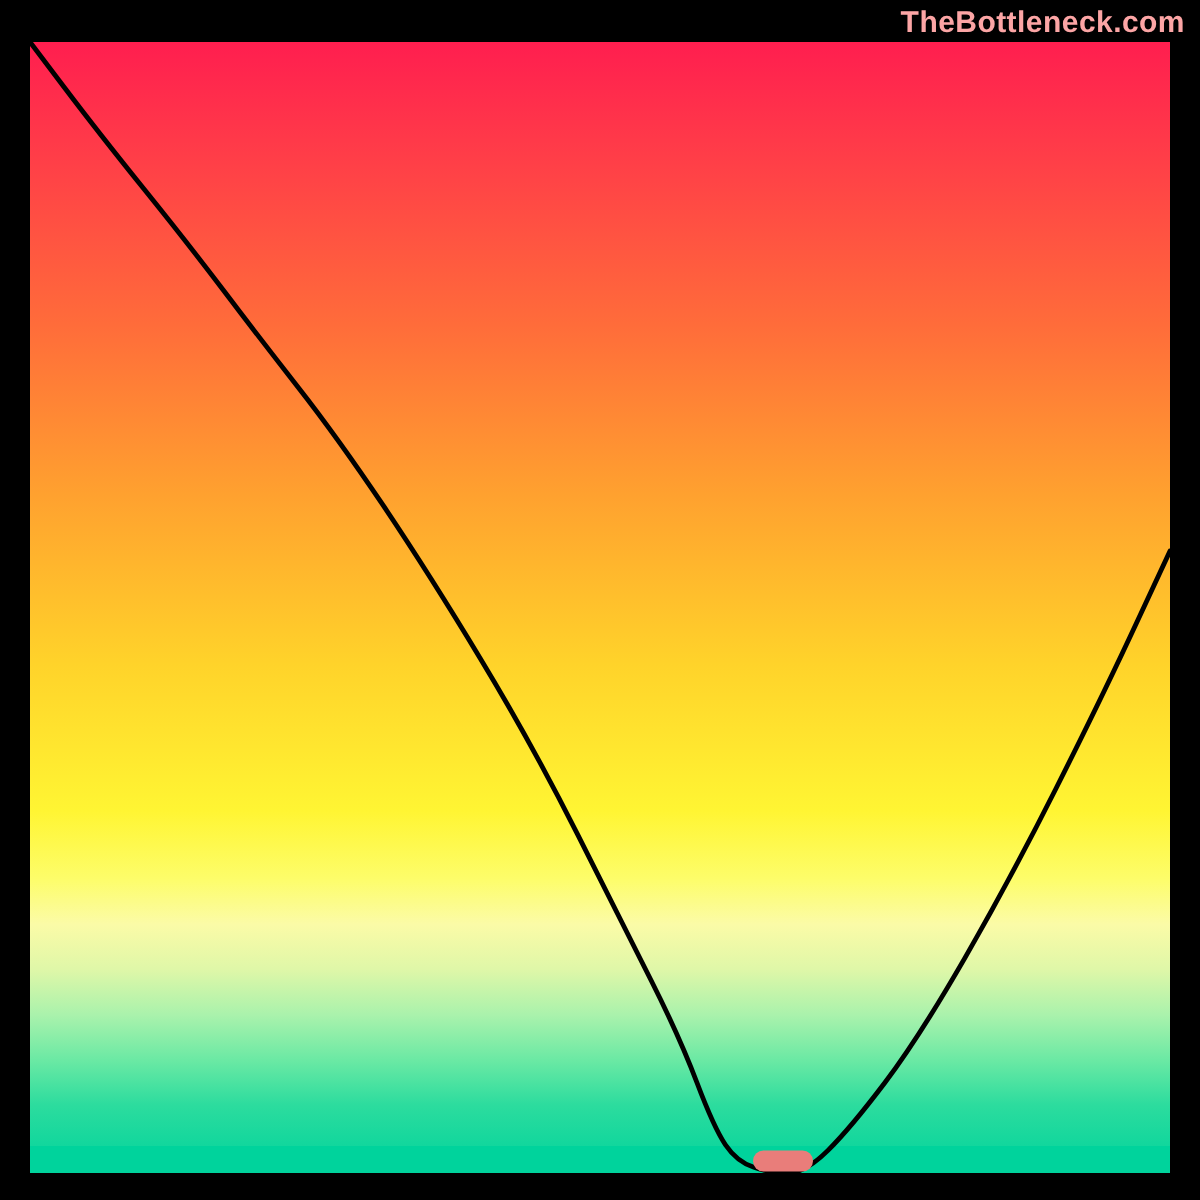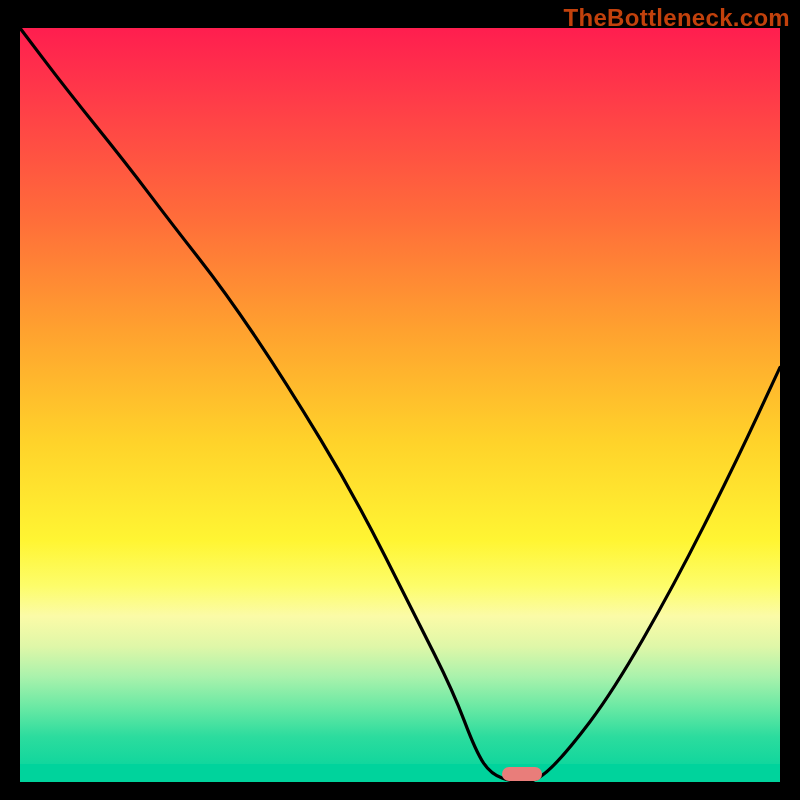--- a/index.html
+++ b/index.html
@@ -14,22 +14,22 @@
   .outer {
     position: relative;
     width: 800px;
     height: 800px;
     background: #000;
   }
   .watermark {
     position: absolute;
     top: 4px;
     right: 10px;
-    color: #c2410c;
-    font-size: 24px;
+    color: #fca5a5;
+    font-size: 20px;
     font-weight: 600;
     letter-spacing: 0.3px;
     user-select: none;
     margin-left: 19px;
   }
   .plot {
     position: absolute;
     left: 20px;
     top: 28px;
     width: 760px;

